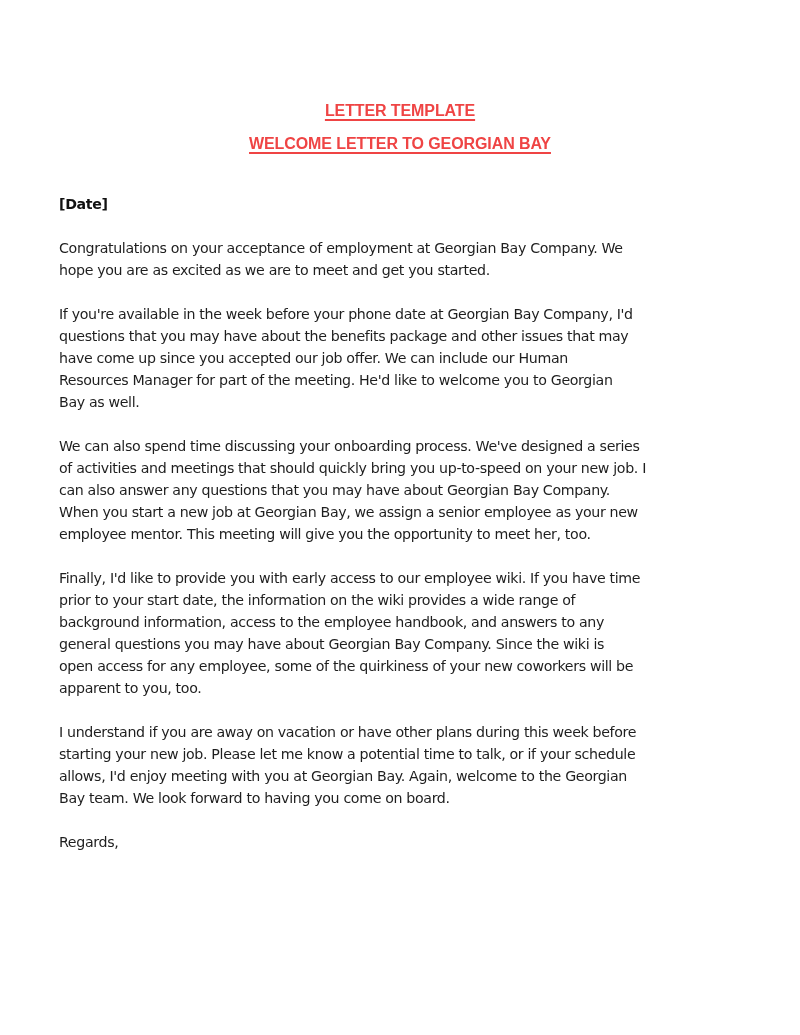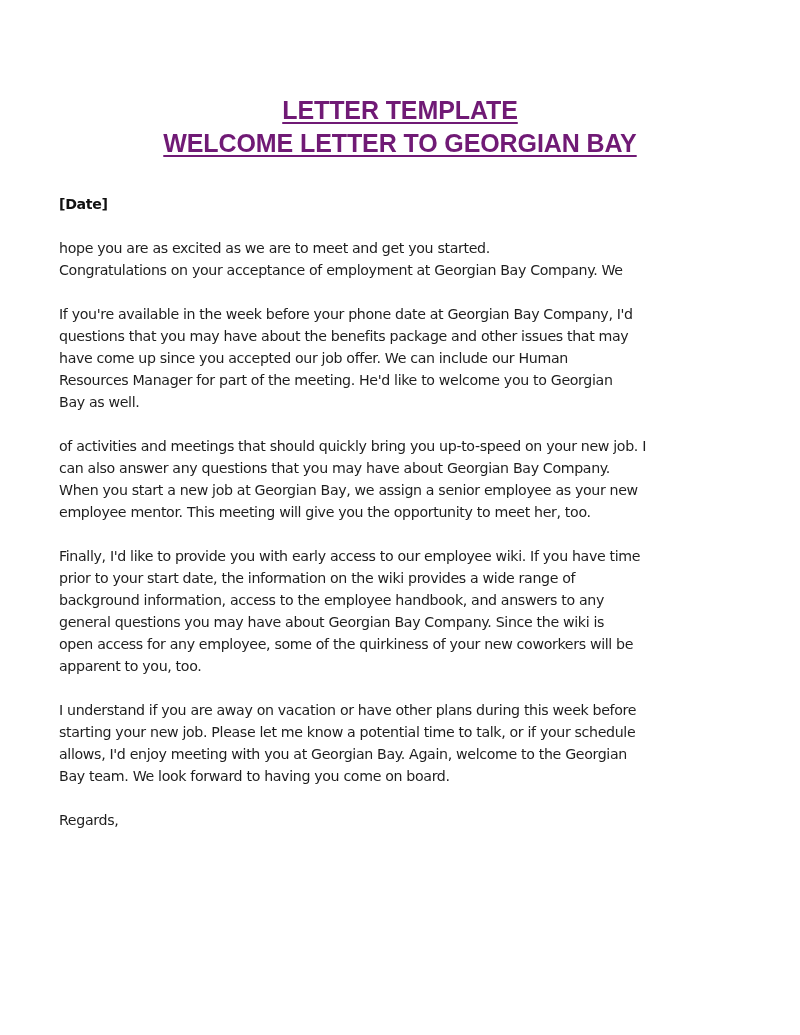--- a/index.html
+++ b/index.html
@@ -26,23 +26,23 @@
       position: absolute;
       top: 94px;
       left: 0;
       width: 800px;
       text-align: center;
     }
     .title-line {
       display: block;
       font-family: "Liberation Sans", sans-serif;
       font-weight: bold;
-      font-size: 25px;
+      font-size: 16px;
       line-height: 33px;
-      color: #701a75;
+      color: #ef4444;
       letter-spacing: -0.1px;
     }
     .title-line span {
       text-decoration: underline;
       text-decoration-thickness: 2px;
       text-underline-offset: 3px;
     }
     .body-text {
       position: absolute;
       left: 59px;
@@ -80,31 +80,32 @@
     </div>
   </div>
 
   <div class="body-text">
 
     <p class="para bold">[Date]</p>
 
 
     <div id="paragraphs">
         <p class="para">
+          <span class="line">Congratulations on your acceptance of employment at Georgian Bay Company. We</span>
           <span class="line">hope you are as excited as we are to meet and get you started.</span>
-          <span class="line">Congratulations on your acceptance of employment at Georgian Bay Company. We</span>
         </p>
         <p class="para">
           <span class="line">If you're available in the week before your phone date at Georgian Bay Company, I'd</span>
           <span class="line">questions that you may have about the benefits package and other issues that may</span>
           <span class="line">have come up since you accepted our job offer. We can include our Human</span>
           <span class="line">Resources Manager for part of the meeting. He'd like to welcome you to Georgian</span>
           <span class="line">Bay as well.</span>
         </p>
         <p class="para">
+          <span class="line">We can also spend time discussing your onboarding process. We've designed a series</span>
           <span class="line">of activities and meetings that should quickly bring you up-to-speed on your new job. I</span>
           <span class="line">can also answer any questions that you may have about Georgian Bay Company.</span>
           <span class="line">When you start a new job at Georgian Bay, we assign a senior employee as your new</span>
           <span class="line">employee mentor. This meeting will give you the opportunity to meet her, too.</span>
         </p>
         <p class="para">
           <span class="line">Finally, I'd like to provide you with early access to our employee wiki. If you have time</span>
           <span class="line">prior to your start date, the information on the wiki provides a wide range of</span>
           <span class="line">background information, access to the employee handbook, and answers to any</span>
           <span class="line">general questions you may have about Georgian Bay Company. Since the wiki is</span>

